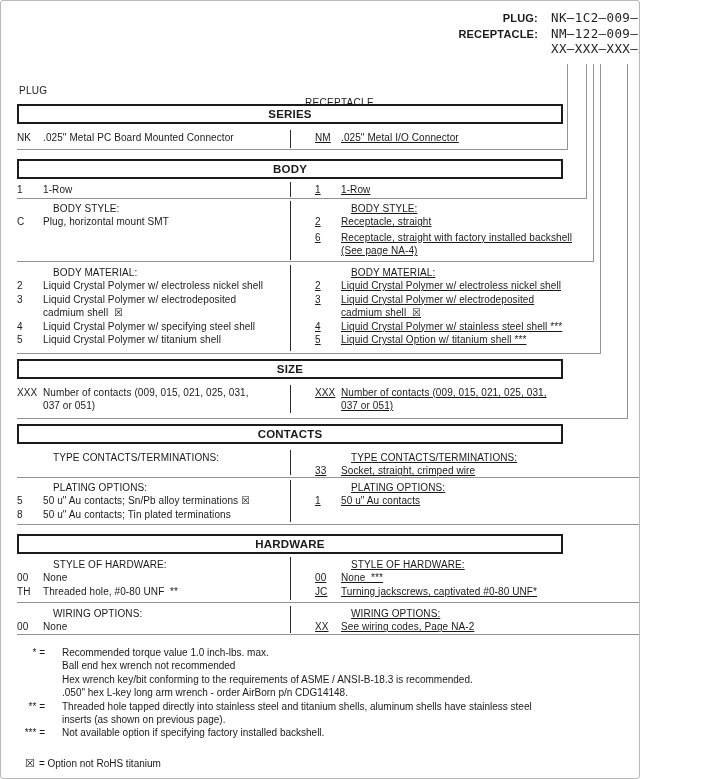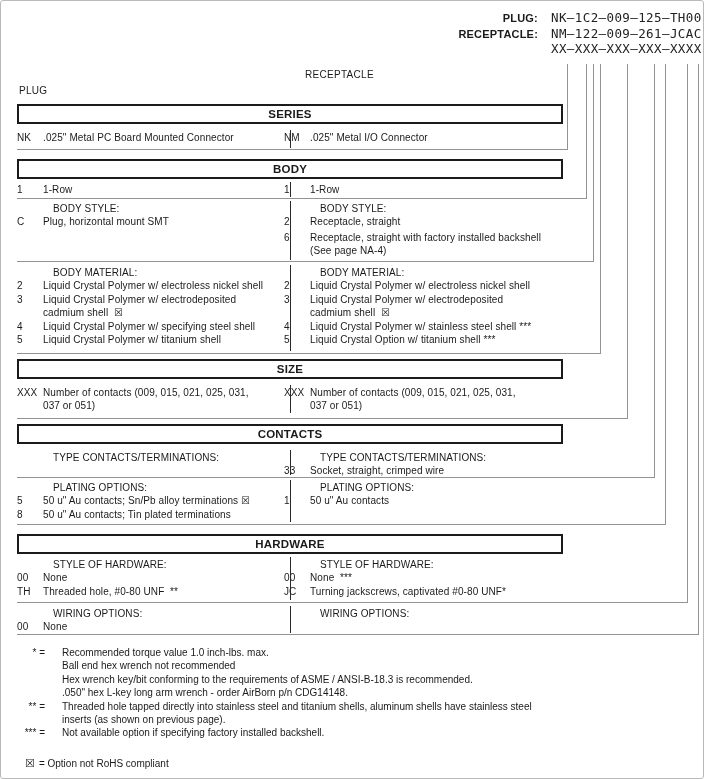--- a/index.html
+++ b/index.html
@@ -1,17 +1,17 @@
 <!DOCTYPE html>
 <html><head>
 <meta charset="utf-8">
 <style>
   html,body{margin:0;padding:0;background:#fff;}
   .page{
-    position:relative; width:704px; height:779px; background:#ffffff;
+    position:relative; width:640px; height:779px; background:#ffffff;
     font-family:"Liberation Sans","DejaVu Sans",sans-serif; color:#1a1a1a;
     border:1px solid #b9b9b9; border-radius:3px; box-sizing:border-box; overflow:hidden;
   }
   
   .pn{position:absolute; top:9px; left:0; width:710px;}
   .pn-row{display:flex; justify-content:flex-end; align-items:baseline; height:15.5px;}
   .pn-label{width:120px; text-align:right; font-weight:bold; font-size:11px; letter-spacing:.2px;}
   .pn-value{width:160px; margin-left:13px; text-align:left;
     font-family:"DejaVu Sans Mono",monospace; font-size:12.5px; letter-spacing:.4px; color:#222;}
   
@@ -19,21 +19,21 @@
   .grule{position:absolute; left:16px; height:1px; background:#939393;}
   
   .colhdr{position:absolute; font-size:10px; letter-spacing:.3px;}
   
   .secbox{position:absolute; left:16px; width:546px; height:20px; box-sizing:border-box;
     border:2px solid #1b1b1b; background:#fff; text-align:center;
     font-weight:bold; font-size:11.5px; line-height:16.5px; letter-spacing:.2px;}
   
   .col{position:absolute; font-size:10px; line-height:13.4px; letter-spacing:.1px;}
   .col.left{left:16px; width:272px;}
-  .col.right{left:283px; width:268px;}
+  .col.right{left:314px; width:268px;text-decoration:underline;}
   .hdr{margin-left:36px; white-space:pre;}
   .row{display:flex;}
   .code{flex:0 0 26px; white-space:pre;}
   .desc{white-space:pre;}
   .cbar{position:absolute; left:289px; width:1px; background:#2a2a2a;}
   
   .fnotes{position:absolute; left:14px; top:645px; font-size:10px; line-height:13.4px;}
   .fn-row{display:flex;}
   .fn-marker{flex:0 0 30px; text-align:right; white-space:pre;}
   .fn-text{margin-left:17px; white-space:pre;}
@@ -74,21 +74,21 @@
   <div class="grule" style="top:197px;width:570px"></div>
   <div class="grule" style="top:260px;width:577px"></div>
   <div class="grule" style="top:352px;width:584px"></div>
   <div class="grule" style="top:417px;width:611px"></div>
   <div class="grule" style="top:476px;width:638px"></div>
   <div class="grule" style="top:523px;width:649px"></div>
   <div class="grule" style="top:601px;width:671px"></div>
   <div class="grule" style="top:633px;width:682px"></div>
 
   <div class="colhdr" style="left:18px;top:84px">PLUG</div>
-  <div class="colhdr" style="left:304px;top:68px">RECEPTACLE</div>
+  <div class="colhdr" style="left:304px;top:96px">RECEPTACLE</div>
 
   <div class="secbox" style="top:103px">SERIES</div>
   <div class="col left" style="top:130px">
     <div class="row">
       <span class="code">NK</span>
       <span class="desc">.025" Metal PC Board Mounted Connector</span>
     </div>
   </div>
   <div class="col right" style="top:130px">
     <div class="row">
@@ -253,20 +253,24 @@
 
   <div class="col left" style="top:606px">
     <div class="hdr">WIRING OPTIONS:</div>
     <div class="row">
         <span class="code">00</span>
         <span class="desc">None</span>
       </div>
   </div>
   <div class="col right" style="top:606px">
     <div class="hdr">WIRING OPTIONS:</div>
+    <div class="row">
+        <span class="code">XX</span>
+        <span class="desc">See wiring codes, Page NA-2</span>
+      </div>
   </div>
   <div class="cbar" style="top:605px;height:27px"></div>
 
   <div class="fnotes">
     <div class="fn-row">
       <span class="fn-marker">* =</span>
       <span class="fn-text">Recommended torque value 1.0 inch-lbs. max.
 Ball end hex wrench not recommended
 Hex wrench key/bit conforming to the requirements of ASME / ANSI-B-18.3 is recommended.
 .050" hex L-key long arm wrench - order AirBorn p/n CDG14148.</span>
@@ -276,16 +280,16 @@
       <span class="fn-text">Threaded hole tapped directly into stainless steel and titanium shells, aluminum shells have stainless steel
 inserts (as shown on previous page).</span>
     </div>
     <div class="fn-row">
       <span class="fn-marker">*** =</span>
       <span class="fn-text">Not available option if specifying factory installed backshell.</span>
     </div>
   </div>
 
   <div class="rohs">
-    <span class="sym">☒</span><span>= Option not RoHS compliant</span>
+    <span class="sym">☒</span><span>= Option not RoHS titanium</span>
   </div>
 
 </div>
 
 </body></html>

